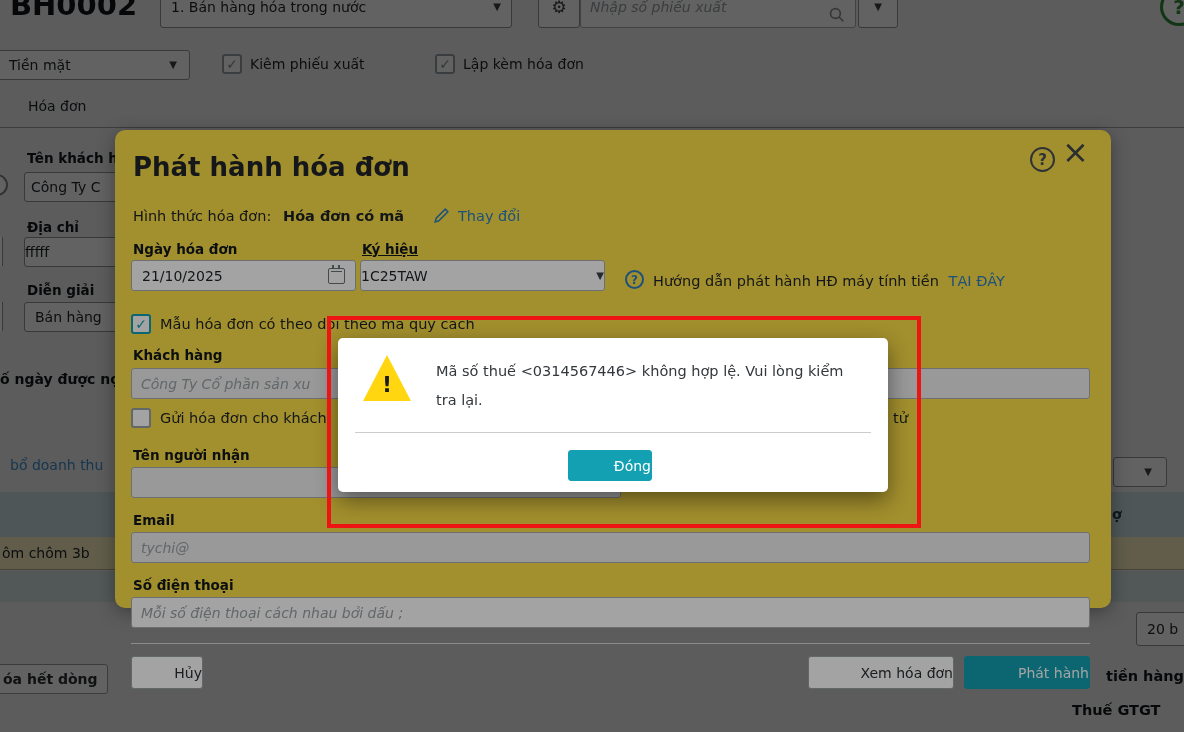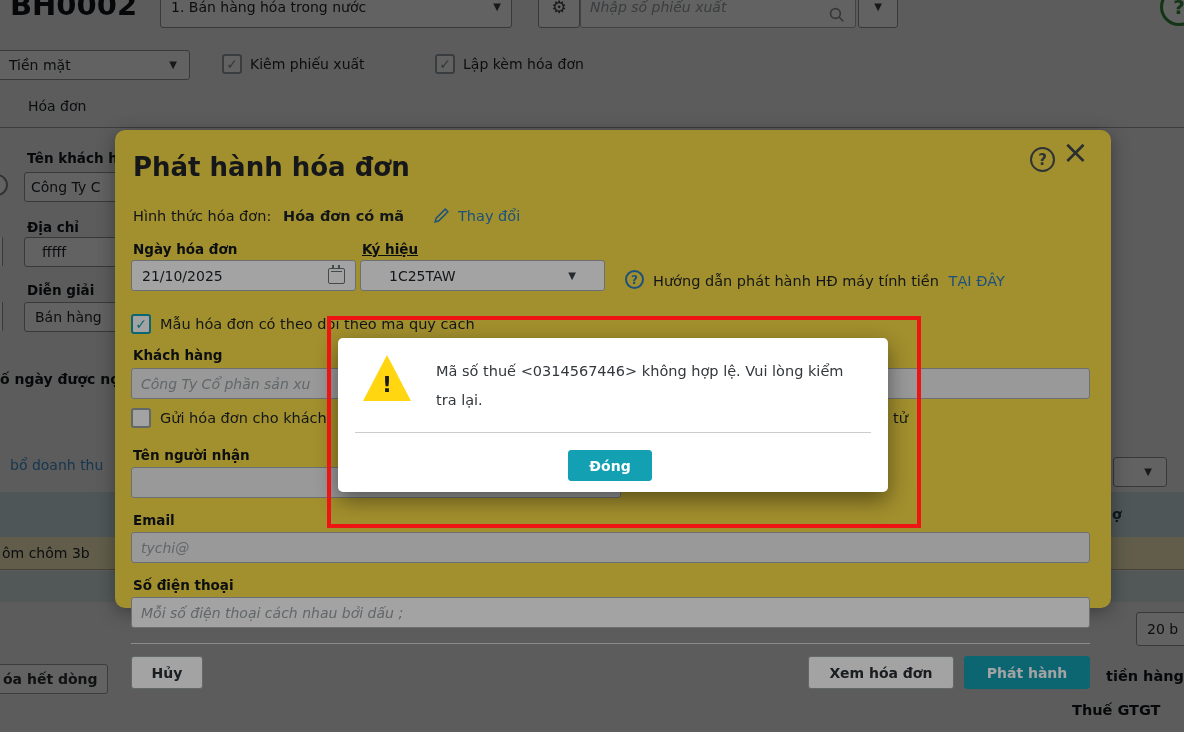--- a/index.html
+++ b/index.html
@@ -12,21 +12,21 @@
   .box{background:#fff;border:1px solid #8f979b;border-radius:3px;display:flex;align-items:center;box-sizing:border-box;}
   .field{background:#fff;border:1px solid #a9b0b4;border-radius:3px;font-family:inherit;font-size:14px;
          color:#2a2f33;padding:0 9px;box-sizing:border-box;outline:none;}
   .field::placeholder{color:#9aa1a5;font-style:italic;}
   .field:disabled,.field.dis{background:#efefef;color:#9aa1a5;font-style:italic;}
   .caret{font-size:10px;color:#3c4246;line-height:1;}
   .cb{background:#fff;border:2px solid #9aa1a5;border-radius:3px;display:flex;align-items:center;justify-content:center;
       font-size:14px;line-height:1;color:#8a9094;box-sizing:border-box;}
   .cb.teal{border-color:#12a0b2;color:#12a0b2;}
   .link{color:#2e7fc2;white-space:nowrap;cursor:pointer;}
-  .btn{display:flex;align-items:center;justify-content:center;border-radius:3px;font-size:14px;font-weight:bold;
+  .btn{display:flex;align-items:center;justify-content:flex-end;border-radius:3px;font-size:14px;font-weight:normal;
        box-sizing:border-box;cursor:pointer;white-space:nowrap;}
   .btn.outline{background:#fff;border:1px solid #9aa1a5;color:#2a2f33;}
   .btn.teal{background:#12a0b2;border:1px solid #12a0b2;color:#fff;}
   .overlay{position:absolute;left:0;top:0;right:0;bottom:0;}
   .ov1{background:rgba(0,0,0,0.40);z-index:10;}
   .ov2{background:rgba(0,0,0,0.36);z-index:30;}
   .modal{position:absolute;left:115px;top:130px;width:996px;height:478px;background:#fde047;border-radius:10px;
          box-shadow:0 4px 18px rgba(0,0,0,.35);z-index:20;}
   .alert{position:absolute;left:338px;top:338px;width:550px;height:154px;background:#fff;border-radius:5px;
          box-shadow:0 8px 22px rgba(0,0,0,.45);z-index:40;}
@@ -93,21 +93,21 @@
     <div class="abs" style="left:0;top:127px;width:1184px;height:1px;background:#9aa1a5;"></div>
 
     <div class="abs lbl" style="left:27px;top:150px;">Tên khách h</div>
     <div class="abs qcirc" style="left:-14px;top:174px;width:22px;height:22px;border:2px solid #7d858a;background:#fff;"></div>
     <div class="abs box" style="left:24px;top:172px;width:162px;height:30px;padding:0 6px;">
       <span class="txt">Công Ty C</span>
     </div>
 
     <div class="abs lbl" style="left:27px;top:219px;">Địa chỉ</div>
     <div class="abs vstub" style="left:-30px;top:237px;width:33px;height:29px;"></div>
-    <div class="abs box" style="left:24px;top:237px;width:162px;height:30px;padding:0 17px;">
+    <div class="abs box" style="left:24px;top:237px;width:162px;height:30px;padding:0 0;">
       <span class="txt">fffff</span>
     </div>
 
     <div class="abs lbl" style="left:27px;top:282px;">Diễn giải</div>
     <div class="abs vstub" style="left:-30px;top:302px;width:33px;height:29px;"></div>
     <div class="abs box" style="left:24px;top:302px;width:162px;height:30px;padding:0 10px;">
       <span class="txt">Bán hàng</span>
     </div>
 
     <div class="abs lbl" style="left:0;top:371px;font-size:14px;">ố ngày được nợ</div>
@@ -159,21 +159,21 @@
     <div class="abs txt link" style="left:343px;top:78px;font-size:14.5px;">Thay đổi</div>
 
     <div class="abs lbl" style="left:18px;top:111px;">Ngày hóa đơn</div>
     <div class="abs lbl" style="left:247px;top:111px;text-decoration:underline;">Ký hiệu</div>
 
     <div class="abs box" style="left:16px;top:130px;width:225px;height:31px;padding:0 10px;justify-content:space-between;border-color:#a9b0b4;">
       <span class="txt">21/10/2025</span>
       <span class="cal"></span>
     </div>
 
-    <div class="abs box" style="left:245px;top:130px;width:245px;height:31px;padding:0 28px;justify-content:space-between;border-color:#a9b0b4;">
+    <div class="abs box" style="left:245px;top:130px;width:245px;height:31px;padding:0 0;justify-content:space-between;border-color:#a9b0b4;">
       <span class="txt">1C25TAW</span>
       <span class="caret">▼</span>
     </div>
 
     <div class="abs qcirc" style="left:510px;top:140px;width:19px;height:19px;border:2px solid #2e7fc2;color:#2e7fc2;font-size:12px;">
       <span>?</span>
     </div>
     <div class="abs txt" style="left:538px;top:143px;font-size:14.5px;">
       <span>Hướng dẫn phát hành HĐ máy tính tiền</span>
       <span class="link" style="margin-left:5px;">TẠI ĐÂY</span>

